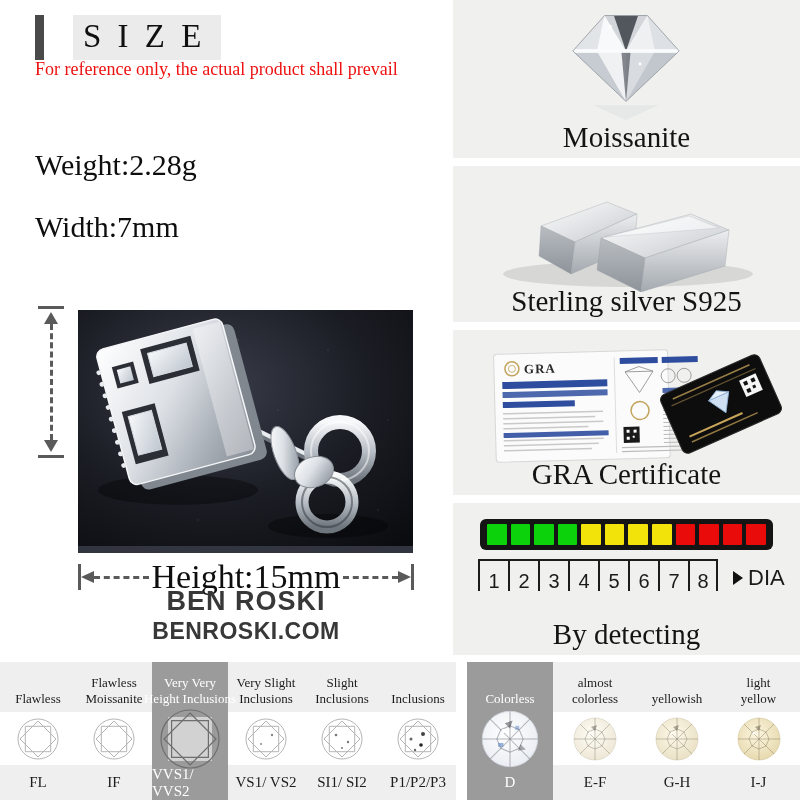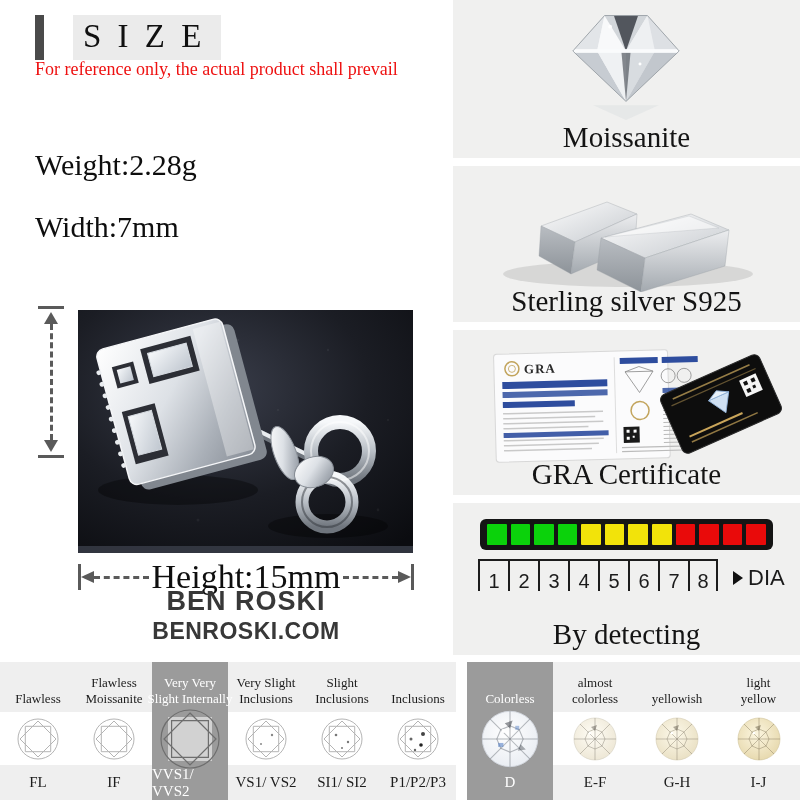--- a/index.html
+++ b/index.html
@@ -399,21 +399,21 @@
           <polygon points="9.3,9.3 34.7,9.3 34.7,34.7 9.3,34.7"></polygon>
             </g>
           </svg>
       </div>
       <div class="scol-grade">IF</div>
     </div>
 
     <div class="scol highlight" style="left:152px;width:76px">
       <div class="scol-label">
         <span>Very Very</span>
-        <span>Slight Internally</span>
+        <span>Height Inclusions</span>
       </div>
       <div class="scol-sketch">
         <svg width="64" height="64" viewBox="0 0 64 64">
           <rect x="10" y="10" width="44" height="44" fill="#ffffff" opacity=".55"></rect>
           <g fill="none" stroke="#6e6e6e" stroke-width="1.2">
           <circle cx="32" cy="32" r="29"></circle>
               <polygon points="32,6 58,32 32,58 6,32"></polygon>
           <polygon points="13.6,13.6 50.4,13.6 50.4,50.4 13.6,50.4"></polygon>
             </g>
           </svg>

